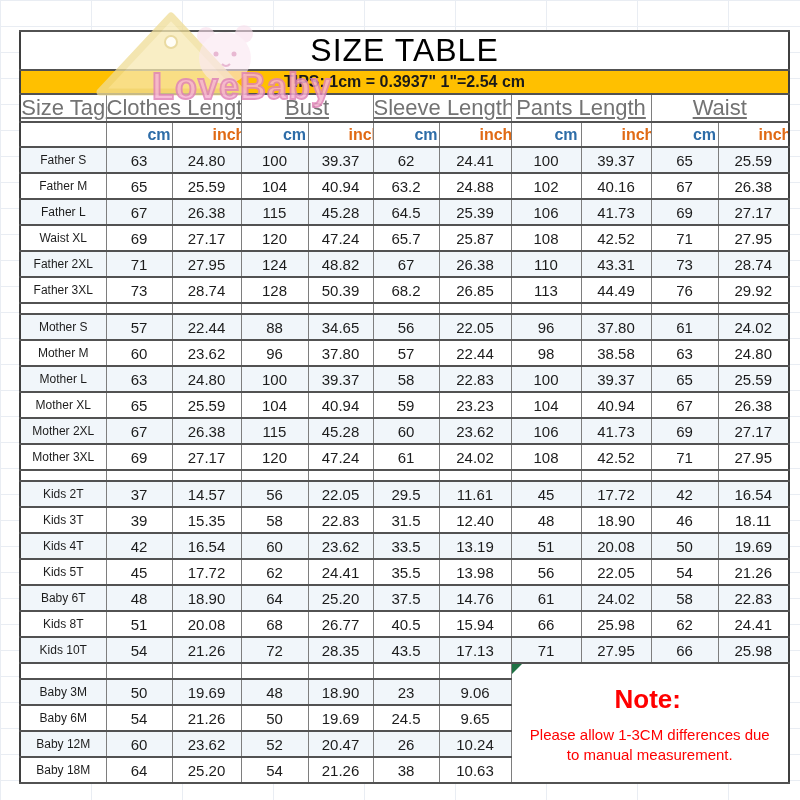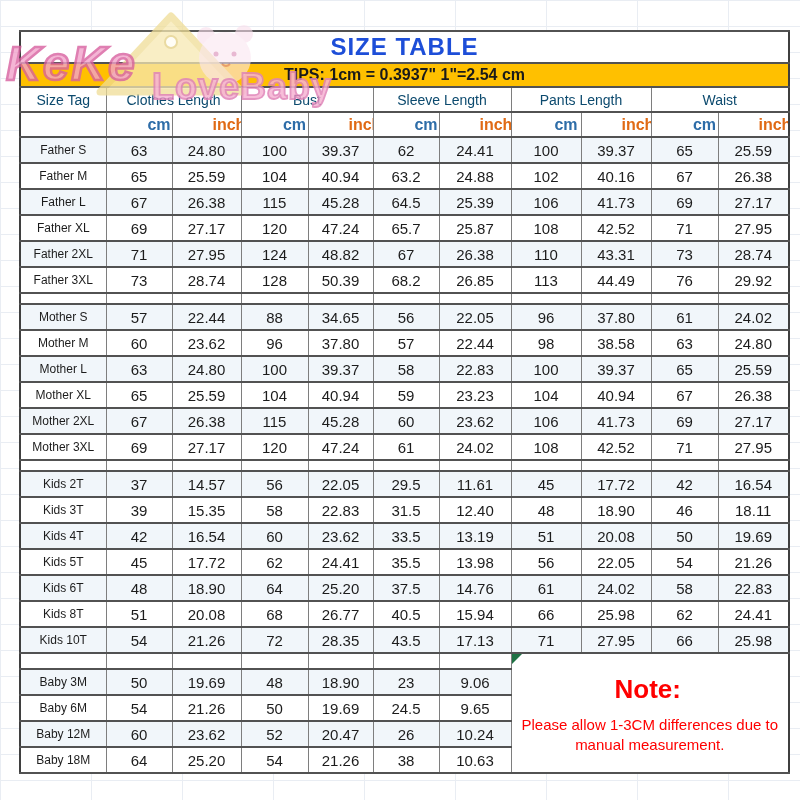--- a/index.html
+++ b/index.html
@@ -14,23 +14,23 @@
   table.size-table{
     position:absolute;left:19px;top:30px;width:769px;
     border-collapse:collapse;table-layout:fixed;background:#ffffff;
     border:2px solid #3f3f3f;
   }
   .size-table td{
     border:1px solid #7e7e7e;border-top:2px solid #525252;border-bottom:2px solid #525252;
     padding:0;text-align:center;color:#1c1c1c;overflow:hidden;white-space:nowrap;
     font-family:"Liberation Sans",sans-serif;
   }
-  .title-row td{height:30px;font-size:24px;font-weight:700;letter-spacing:1px;color:#1d4ed8;}
+  .title-row td{height:30px;font-size:32px;font-weight:400;letter-spacing:1px;color:#000000;}
   .tips-row td{height:22px;background:var(--tips-band,#FFC000);font-size:16px;font-weight:600;color:#1a1a1a;}
-  .header-row td{height:23px;font-size:14px;color:#0c4a6e;}
+  .header-row td{height:23px;font-size:22px;color:#737373;text-decoration:underline;}
   .sub-row td{height:23px;font-size:16px;font-weight:700;padding-left:40px;}
   .sub-row .cm-h{color:var(--cm-h,#2E6DA8);}
   .sub-row .inch-h{color:var(--inch-h,#E06A15);}
   tbody td{height:24px;font-size:15px;}
   .tag-cell{text-align:left;padding-left:7px;font-size:12px;color:#121212;}
   .cm-cell{color:var(--cm,#3C6CA8);}
   .inch-cell{color:var(--inch,#D9822F);}
   tr.tint td{background:#F1F6FA;}
   .sep-row td{height:9px;}
   .sep-baby td{height:14px;}
@@ -130,21 +130,21 @@
           <td class="cm-cell">115</td>
           <td class="inch-cell">45.28</td>
           <td class="cm-cell">64.5</td>
           <td class="inch-cell">25.39</td>
           <td class="cm-cell">106</td>
           <td class="inch-cell">41.73</td>
           <td class="cm-cell">69</td>
           <td class="inch-cell">27.17</td>
         </tr>
         <tr>
-          <td class="tag-cell">Father XL</td>
+          <td class="tag-cell">Waist XL</td>
           <td class="cm-cell">69</td>
           <td class="inch-cell">27.17</td>
           <td class="cm-cell">120</td>
           <td class="inch-cell">47.24</td>
           <td class="cm-cell">65.7</td>
           <td class="inch-cell">25.87</td>
           <td class="cm-cell">108</td>
           <td class="inch-cell">42.52</td>
           <td class="cm-cell">71</td>
           <td class="inch-cell">27.95</td>
@@ -325,21 +325,21 @@
           <td class="cm-cell">62</td>
           <td class="inch-cell">24.41</td>
           <td class="cm-cell">35.5</td>
           <td class="inch-cell">13.98</td>
           <td class="cm-cell">56</td>
           <td class="inch-cell">22.05</td>
           <td class="cm-cell">54</td>
           <td class="inch-cell">21.26</td>
         </tr>
         <tr class="tint">
-          <td class="tag-cell">Kids 6T</td>
+          <td class="tag-cell">Baby 6T</td>
           <td class="cm-cell">48</td>
           <td class="inch-cell">18.90</td>
           <td class="cm-cell">64</td>
           <td class="inch-cell">25.20</td>
           <td class="cm-cell">37.5</td>
           <td class="inch-cell">14.76</td>
           <td class="cm-cell">61</td>
           <td class="inch-cell">24.02</td>
           <td class="cm-cell">58</td>
           <td class="inch-cell">22.83</td>
@@ -429,17 +429,16 @@
       <circle cx="75" cy="30" r="6" fill="#FFFDF4" stroke="#E3CE82" stroke-width="2"></circle>
     </svg>
     <svg class="wm-bear" width="72" height="62" viewBox="0 0 72 62">
       <circle cx="14" cy="12" r="9" fill="#F9DFEC"></circle>
       <circle cx="52" cy="10" r="9" fill="#F9DFEC"></circle>
       <circle cx="33" cy="34" r="26" fill="#FBE7F1"></circle>
       <circle cx="24" cy="30" r="2.5" fill="#D98AB5"></circle>
       <circle cx="42" cy="30" r="2.5" fill="#D98AB5"></circle>
       <path d="M30 40 q4 4 8 0" stroke="#D98AB5" fill="none" stroke-width="2"></path>
     </svg>
-    <span class="wm-keke">KeKe</span>
     <span class="wm-love">LoveBaby</span>
   </div>
 
 </div>
 
 </body></html>

